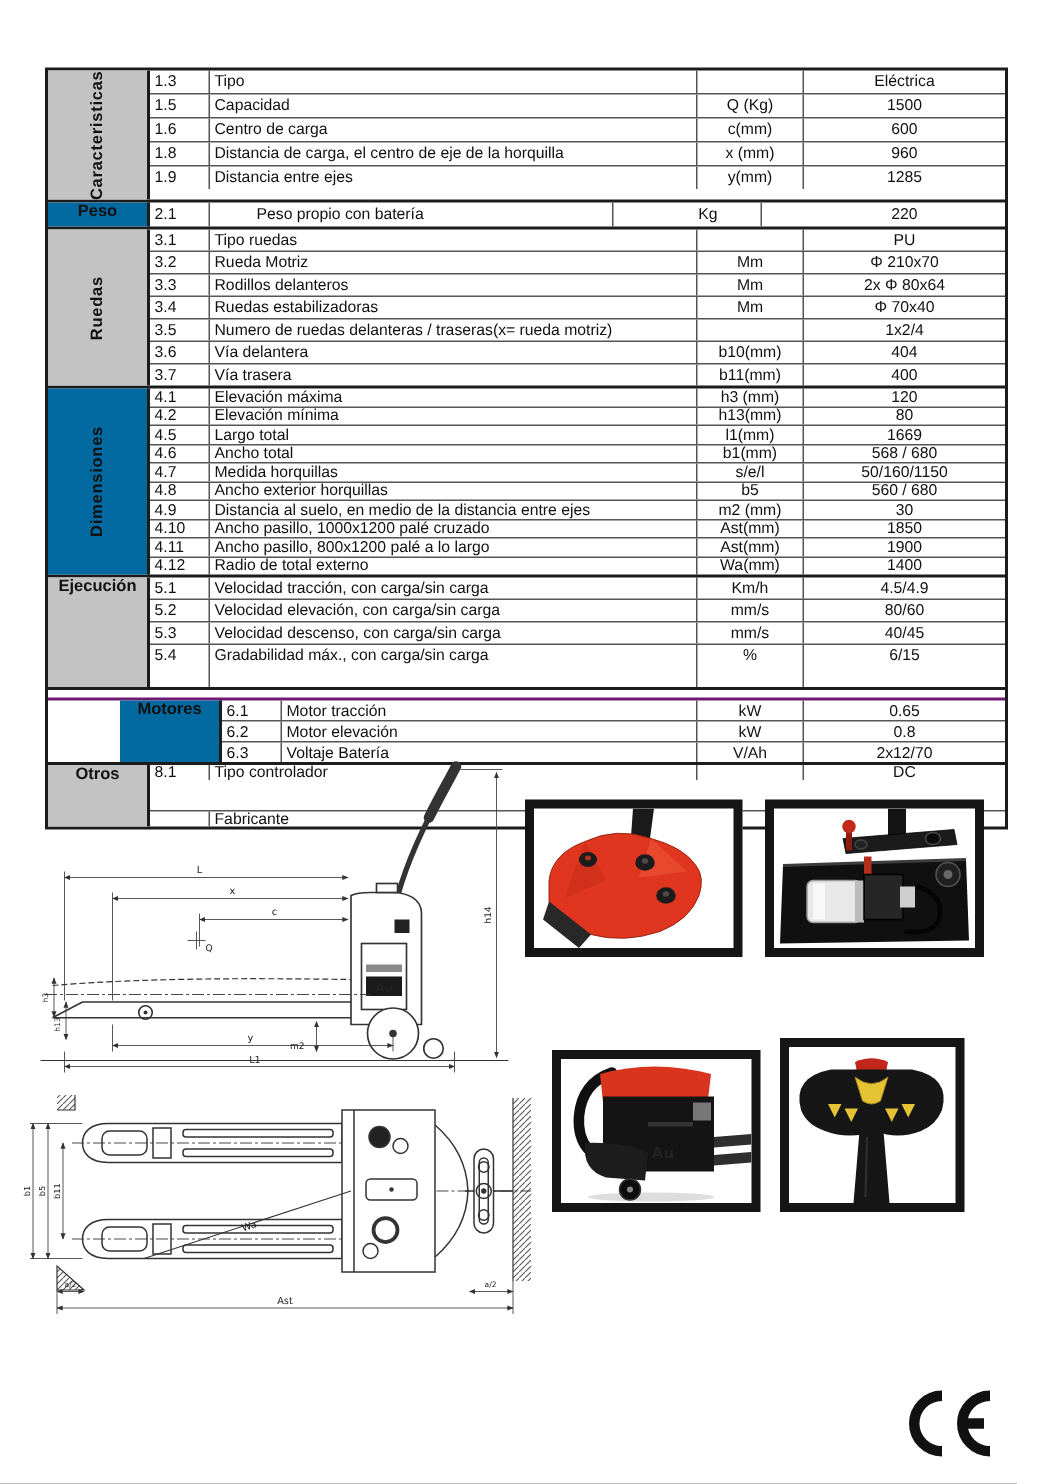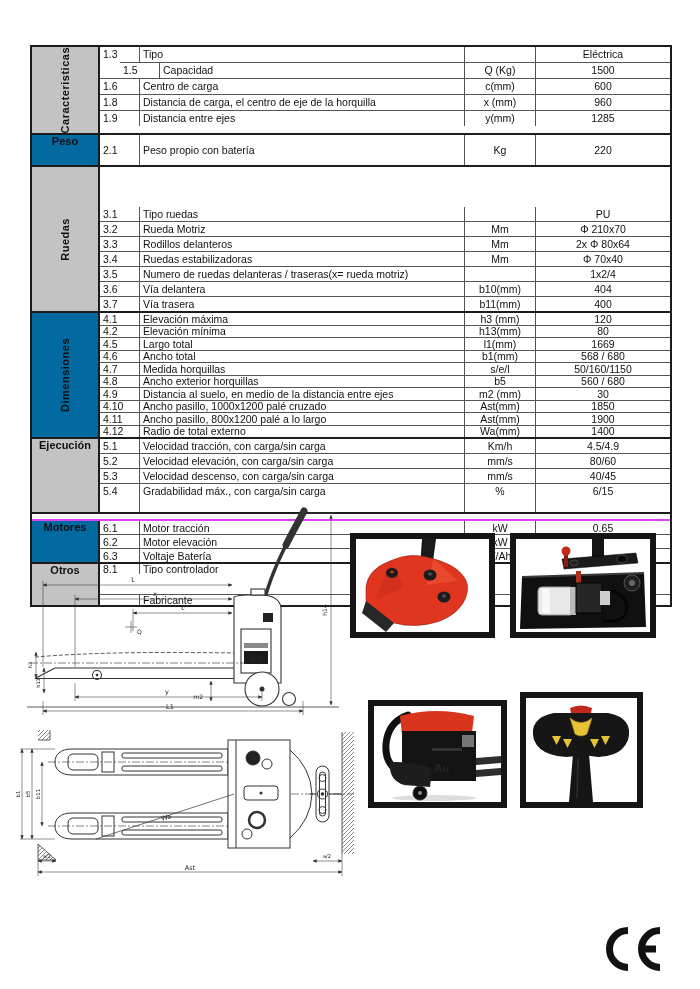--- a/index.html
+++ b/index.html
@@ -3,21 +3,21 @@
 <meta charset="utf-8">
 <style>
   html,body{margin:0;padding:0;background:#888;}
   .page{position:relative;width:700px;height:989px;background:#ffffff;overflow:hidden;
         font-family:"Liberation Sans",sans-serif;color:#111;}
   
   .spec-table{position:absolute;left:30px;top:45px;width:638px;border:2px solid #1c1c1c;
               background:#fff;font-size:10.5px;line-height:1;}
   .sec{display:flex;border-bottom:2px solid #1c1c1c;}
   .sec:last-child{border-bottom:none;}
-  .sec.gap{border-top:2px solid #d946ef;}
+  .sec.gap{border-top:2px solid #701a75;padding-left:48px;}
   .sec-label{flex:0 0 66px;width:66px;border-right:2px solid #1c1c1c;display:flex;
              justify-content:center;font-weight:bold;font-size:11px;}
   .sec-label.dark{background:#c3c3c3;}
   .sec-label.light{background:#0369a1;}
   .sec.horiz .sec-label{align-items:flex-start;padding-top:1px;}
   .sec.vert .sec-label{align-items:center;}
   .sec.vert .sec-label span{writing-mode:vertical-rl;transform:rotate(180deg);letter-spacing:.5px;}
   .rows{flex:1;display:flex;flex-direction:column;}
   .row{display:flex;border-top:1px solid #555;}
   .rows .row:first-child{border-top:none;}
@@ -43,21 +43,21 @@
         <div class="sec-label dark">
           <span>Caracteristicas</span>
         </div>
         <div class="rows">
           <div class="row" style="height: 15px;">
             <div class="cell num">1.3</div>
             <div class="cell desc">Tipo</div>
             <div class="cell unit"></div>
             <div class="cell val">Eléctrica</div>
           </div>
-          <div class="row" style="height: 15px; margin-left: 20px;">
+          <div class="row" style="height: 15px;">
             <div class="cell num">1.5</div>
             <div class="cell desc">Capacidad</div>
             <div class="cell unit">Q (Kg)</div>
             <div class="cell val">1500</div>
           </div>
           <div class="row" style="height: 15px;">
             <div class="cell num">1.6</div>
             <div class="cell desc">Centro de carga</div>
             <div class="cell unit">c(mm)</div>
             <div class="cell val">600</div>
@@ -74,34 +74,34 @@
             <div class="cell unit">y(mm)</div>
             <div class="cell val">1285</div>
           </div>
         </div>
       </div>
       <div class="sec horiz">
         <div class="sec-label light">
           <span>Peso</span>
         </div>
         <div class="rows">
-          <div class="row" style="height: 30px;">
+          <div class="row" style="height: 16px; gap: 28px;">
             <div class="cell num">2.1</div>
             <div class="cell desc">Peso propio con batería</div>
             <div class="cell unit">Kg</div>
             <div class="cell val">220</div>
           </div>
         </div>
       </div>
       <div class="sec vert">
         <div class="sec-label dark">
           <span>Ruedas</span>
         </div>
         <div class="rows">
-          <div class="row" style="height: 14px; margin-top: 40px;">
+          <div class="row" style="height: 14px;">
             <div class="cell num">3.1</div>
             <div class="cell desc">Tipo ruedas</div>
             <div class="cell unit"></div>
             <div class="cell val">PU</div>
           </div>
           <div class="row" style="height: 14px;">
             <div class="cell num">3.2</div>
             <div class="cell desc">Rueda Motriz</div>
             <div class="cell unit">Mm</div>
             <div class="cell val">Φ 210x70</div>

